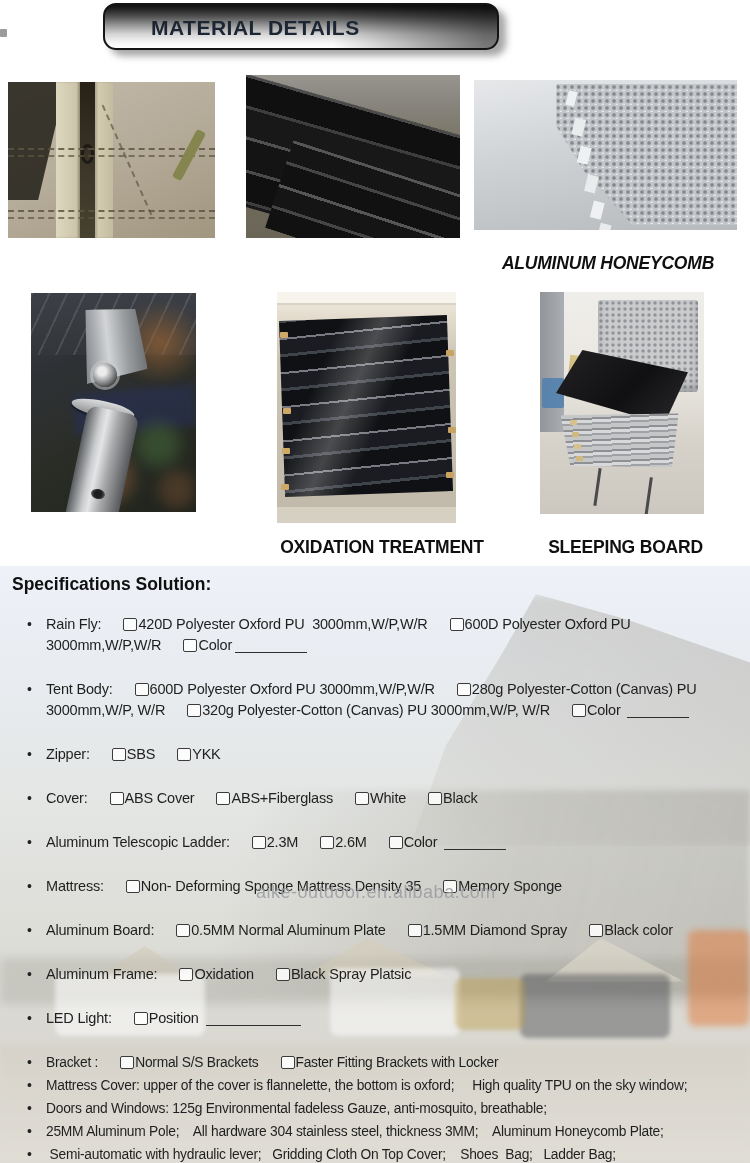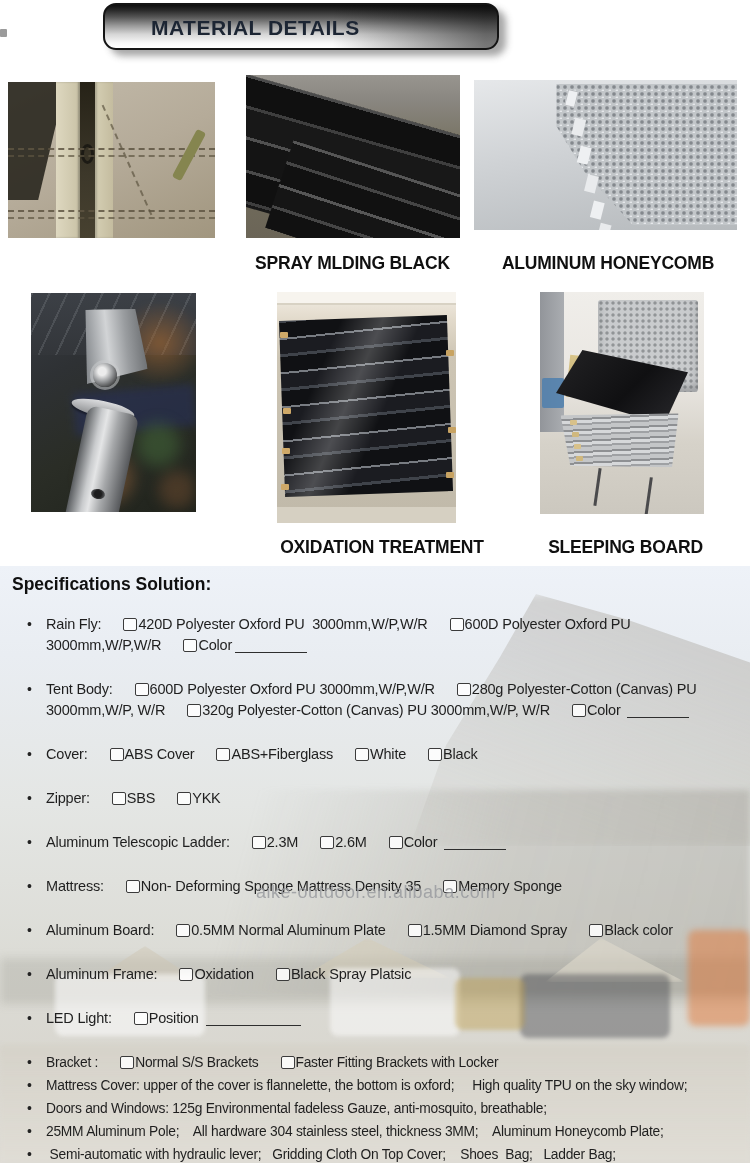--- a/index.html
+++ b/index.html
@@ -95,21 +95,21 @@
   .t6-edges { left:22px; top:120px; width:118px; height:58px; transform:rotate(-3deg);
     background:repeating-linear-gradient(180deg,#c4c6c8 0 4px,#8e9093 4px 6px,#d6d8da 6px 9px,#9fa1a4 9px 11px);
     clip-path:polygon(0 0,100% 8%,92% 100%,6% 88%); }
   .t6-foam { left:30px; top:128px; width:7px; height:5px; background:#d8c18a; border-radius:1px;
     box-shadow:2px 12px 0 #d0b87e, 4px 24px 0 #d8c18a, 6px 36px 0 #d0b87e; }
   .t6-legs { left:56px; top:176px; width:3px; height:38px; background:#4a4a4c; transform:rotate(8deg); box-shadow:52px 2px 0 #4a4a4c; }
   
   .caption { position:absolute; text-align:center; font-weight:bold; font-size:17.5px; color:#101010; letter-spacing:-0.2px; white-space:pre; }
   .c1 { left:8px;   top:253px; width:207px; }
   .c2 { left:240px; top:253px; width:225px; }
-  .c3 { left:466px; top:253px; width:284px; }
+  .c3 { left:466px; top:253px; width:284px;font-style:italic; }
   .c4 { left:0px;   top:537px; width:232px;margin-top:44px; }
   .c5 { left:258px; top:537px; width:248px; }
   .c6 { left:523px; top:537px; width:205px; }
   
   .specs { position:absolute; left:0; top:566px; width:750px; height:597px; overflow:hidden;
     background:linear-gradient(180deg,#eef2f8 0%,#e9edf2 15%,#e4e6e4 40%,#dcdcd6 65%,#d9d7d0 82%,#dedcd6 100%); }
   .specs-bg { position:absolute; inset:0; z-index:0; }
   .specs-bg > div { position:absolute; }
   .bg-mountain { right:-20px; top:28px; width:360px; height:252px; filter:blur(4px);
     background:linear-gradient(200deg, rgba(150,143,130,.38), rgba(150,143,130,.05));
@@ -169,21 +169,20 @@
     <div class="t1-green"></div>
   </div>
   <div class="tile t2">
     <div class="t2-bars"></div>
     <div class="t2-bar2"></div>
   </div>
   <div class="tile t3">
     <div class="t3-sheet"></div>
     <div class="t3-tabs"></div>
   </div>
-  <div class="caption c2">SPRAY MLDING BLACK</div>
   <div class="caption c3">ALUMINUM HONEYCOMB</div>
 
   <div class="tile t4">
     <div class="t4-panel"></div>
     <div class="t4-warm"></div>
     <div class="t4-navy"></div>
     <div class="t4-bokeh"></div>
     <div class="t4-bracket"></div>
     <div class="t4-bolt"></div>
     <div class="t4-collar"></div>
@@ -228,23 +227,23 @@
     </div>
     <div class="specs-inner">
       <div class="specs-heading">Specifications Solution:</div>
       <div class="watermark">aike-outdoor.en.alibaba.com</div>
       <ul class="spec-list">
 
         <li class="spec-item"><span class="lbl">Rain Fly:</span><span class="seg"><span class="cb"></span><span class="txt">420D Polyester Oxford PU  3000mm,W/P,W/R</span></span><span class="seg"><span class="cb"></span><span class="txt">600D Polyester Oxford PU 3000mm,W/P,W/R</span></span><span class="seg"><span class="cb"></span><span class="txt">Color</span><span class="blank w72"></span></span></li>
 
         <li class="spec-item"><span class="lbl">Tent Body:</span><span class="seg"><span class="cb"></span><span class="txt">600D Polyester Oxford PU 3000mm,W/P,W/R</span></span><span class="seg"><span class="cb"></span><span class="txt">280g Polyester-Cotton (Canvas) PU 3000mm,W/P, W/R</span></span><span class="seg"><span class="cb"></span><span class="txt">320g Polyester-Cotton (Canvas) PU 3000mm,W/P, W/R</span></span><span class="seg"><span class="cb"></span><span class="txt">Color </span><span class="blank w62"></span></span></li>
 
+        <li class="spec-item"><span class="lbl">Zipper:</span><span class="seg"><span class="cb"></span><span class="txt">SBS</span></span><span class="seg"><span class="cb"></span><span class="txt">YKK</span></span></li>
+
         <li class="spec-item"><span class="lbl">Cover:</span><span class="seg"><span class="cb"></span><span class="txt">ABS Cover</span></span><span class="seg"><span class="cb"></span><span class="txt">ABS+Fiberglass</span></span><span class="seg"><span class="cb"></span><span class="txt">White</span></span><span class="seg"><span class="cb"></span><span class="txt">Black</span></span></li>
-
-        <li class="spec-item"><span class="lbl">Zipper:</span><span class="seg"><span class="cb"></span><span class="txt">SBS</span></span><span class="seg"><span class="cb"></span><span class="txt">YKK</span></span></li>
 
         <li class="spec-item"><span class="lbl">Aluminum Telescopic Ladder:</span><span class="seg"><span class="cb"></span><span class="txt">2.3M</span></span><span class="seg"><span class="cb"></span><span class="txt">2.6M</span></span><span class="seg"><span class="cb"></span><span class="txt">Color </span><span class="blank w62"></span></span></li>
 
         <li class="spec-item"><span class="lbl">Mattress:</span><span class="seg"><span class="cb"></span><span class="txt">Non- Deforming Sponge Mattress Density 35</span></span><span class="seg"><span class="cb"></span><span class="txt">Memory Sponge</span></span></li>
 
         <li class="spec-item"><span class="lbl">Aluminum Board:</span><span class="seg"><span class="cb"></span><span class="txt">0.5MM Normal Aluminum Plate</span></span><span class="seg"><span class="cb"></span><span class="txt">1.5MM Diamond Spray</span></span><span class="seg"><span class="cb"></span><span class="txt">Black color</span></span></li>
 
         <li class="spec-item"><span class="lbl">Aluminum Frame:</span><span class="seg"><span class="cb"></span><span class="txt">Oxidation</span></span><span class="seg"><span class="cb"></span><span class="txt">Black Spray Platsic</span></span></li>
 
         <li class="spec-item"><span class="lbl">LED Light:</span><span class="seg"><span class="cb"></span><span class="txt">Position </span><span class="blank w95"></span></span></li>

